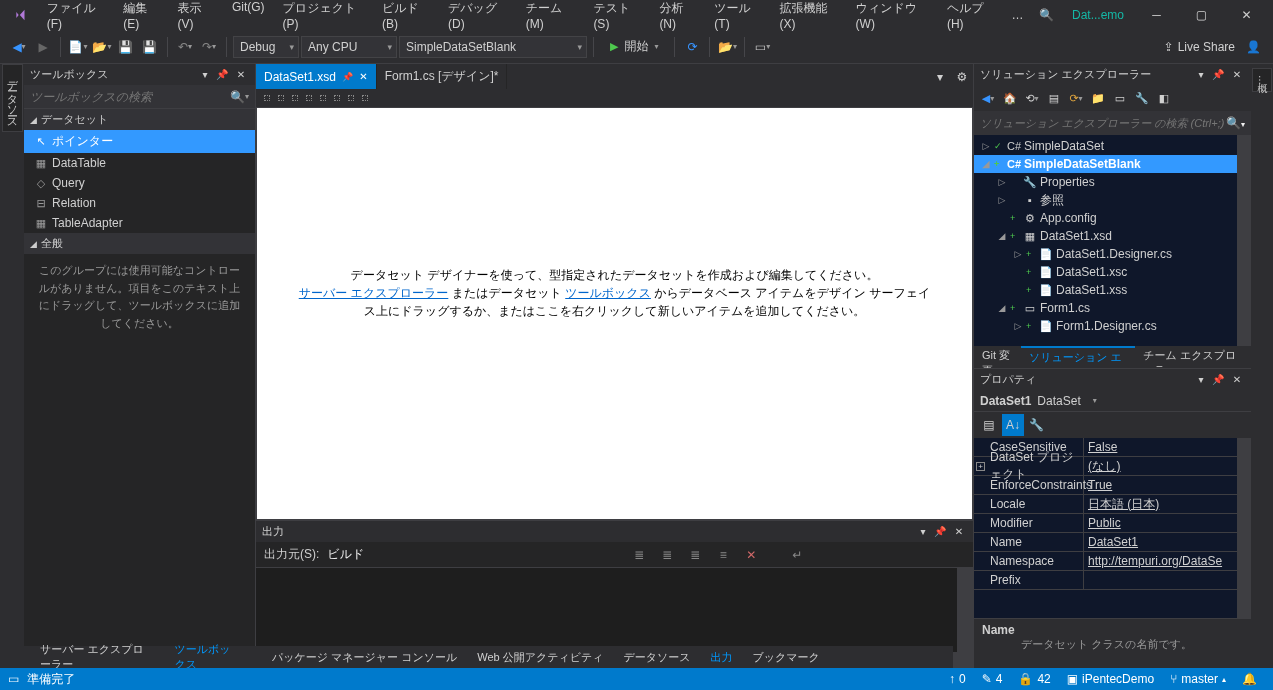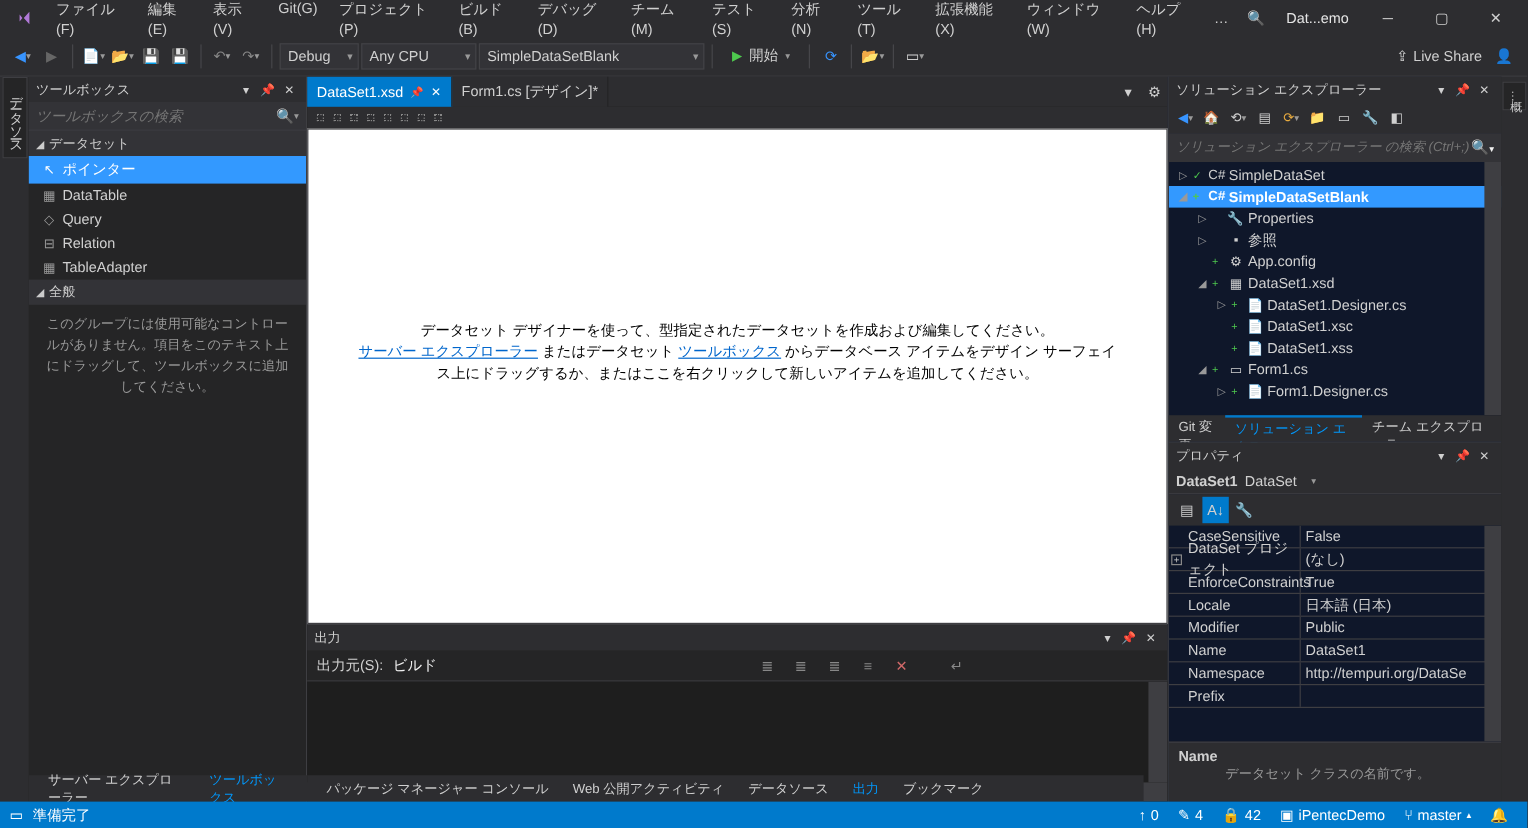--- a/index.html
+++ b/index.html
@@ -5,21 +5,21 @@
 * { box-sizing: border-box; margin: 0; padding: 0; font-family: "Segoe UI", Meiryo, sans-serif; }
 body { width: 1273px; height: 690px; background: #2d2d30; color: #f1f1f1; font-size: 12px; overflow: hidden; position: relative; }
 
 
 .titlebar { height: 30px; background: #2d2d30; display: flex; align-items: center; padding: 0 4px; }
 .titlebar .logo { width: 20px; height: 20px; margin: 0 8px; display: flex; align-items: center; justify-content: center; }
 .titlebar .menu { display: flex; gap: 2px; }
 .titlebar .menu-item { padding: 4px 8px; color: #d0d0d0; cursor: pointer; }
 .titlebar .spacer { flex: 1; }
 .titlebar .search-btn { width: 24px; height: 24px; margin: 0 4px; display: flex; align-items: center; justify-content: center; color: #d0d0d0; }
-.titlebar .project-name { padding: 0 10px; color: #e5e5e5; }
+.titlebar .project-name { padding: 0 10px; color: #14b8a6; }
 .titlebar .win-btns { display: flex; }
 .titlebar .win-btn { width: 45px; height: 30px; display: flex; align-items: center; justify-content: center; color: #d0d0d0; }
 .titlebar .dots { padding: 0 8px; color: #d0d0d0; }
 
 
 .toolbar { height: 34px; background: #2d2d30; display: flex; align-items: center; padding: 0 8px; gap: 2px; border-bottom: 1px solid #3e3e42; }
 .toolbar .tbtn { width: 22px; height: 22px; display: flex; align-items: center; justify-content: center; color: #d0d0d0; position: relative; }
 .toolbar .tsep { width: 1px; height: 20px; background: #46464a; margin: 0 4px; }
 .toolbar .combo { height: 22px; background: #333337; border: 1px solid #434346; color: #d0d0d0; padding: 0 18px 0 6px; position: relative; display: flex; align-items: center; font-size: 12px; }
 .toolbar .combo::after { content: "▾"; position: absolute; right: 4px; font-size: 9px; color: #999; }
@@ -113,21 +113,21 @@
 .prop-obj { height: 22px; padding: 0 6px; display: flex; align-items: center; gap: 6px; color: #d0d0d0; font-size: 12px; background: #2d2d30; border-bottom: 1px solid #3e3e42; }
 .prop-obj .pname { font-weight: bold; }
 .prop-tb { height: 26px; display: flex; align-items: center; padding: 0 4px; gap: 2px; background: #2d2d30; }
 .prop-tb .pbtn { width: 22px; height: 22px; display: flex; align-items: center; justify-content: center; color: #d0d0d0; }
 .prop-tb .pbtn.active { background: #007acc; }
 .prop-grid { flex: 1; overflow: auto; position: relative; }
 .prop-grid .sb { position: absolute; right: 0; top: 0; bottom: 0; width: 14px; background: #3e3e42; }
 .prop-row { display: flex; height: 19px; border-bottom: 1px solid #3e3e42; font-size: 12px; }
 .prop-row .k { width: 110px; padding: 0 4px 0 16px; color: #d0d0d0; border-right: 1px solid #3e3e42; display: flex; align-items: center; position: relative; }
 .prop-row .k .pex { position: absolute; left: 2px; font-size: 8px; border: 1px solid #888; width: 9px; height: 9px; line-height: 7px; text-align: center; }
-.prop-row .v { flex: 1; padding: 0 4px; color: #d0d0d0; display: flex; align-items: center; overflow: hidden; }
+.prop-row .v { flex: 1; padding: 0 4px; color: #d0d0d0; display: flex; align-items: center; overflow: hidden; text-decoration: underline; }
 .prop-help { height: 50px; border-top: 1px solid #3e3e42; padding: 4px 8px; background: #2d2d30; }
 .prop-help .hn { font-weight: bold; color: #d0d0d0; font-size: 12px; }
 .prop-help .hd { color: #999; font-size: 11px; margin-left: 39px; }
 
 
 .right-edge { width: 22px; background: #2d2d30; display: flex; flex-direction: column; align-items: center; }
 .right-edge .vtab { writing-mode: vertical-rl; padding: 6px 2px; color: #d0d0d0; font-size: 10px; border: 1px solid #3e3e42; background: #252526; margin-top: 4px; }
 
 
 .statusbar { position: absolute; bottom: 0; left: 0; right: 0; height: 22px; background: #007acc; color: #fff; display: flex; align-items: center; padding: 0 8px; font-size: 12px; }

